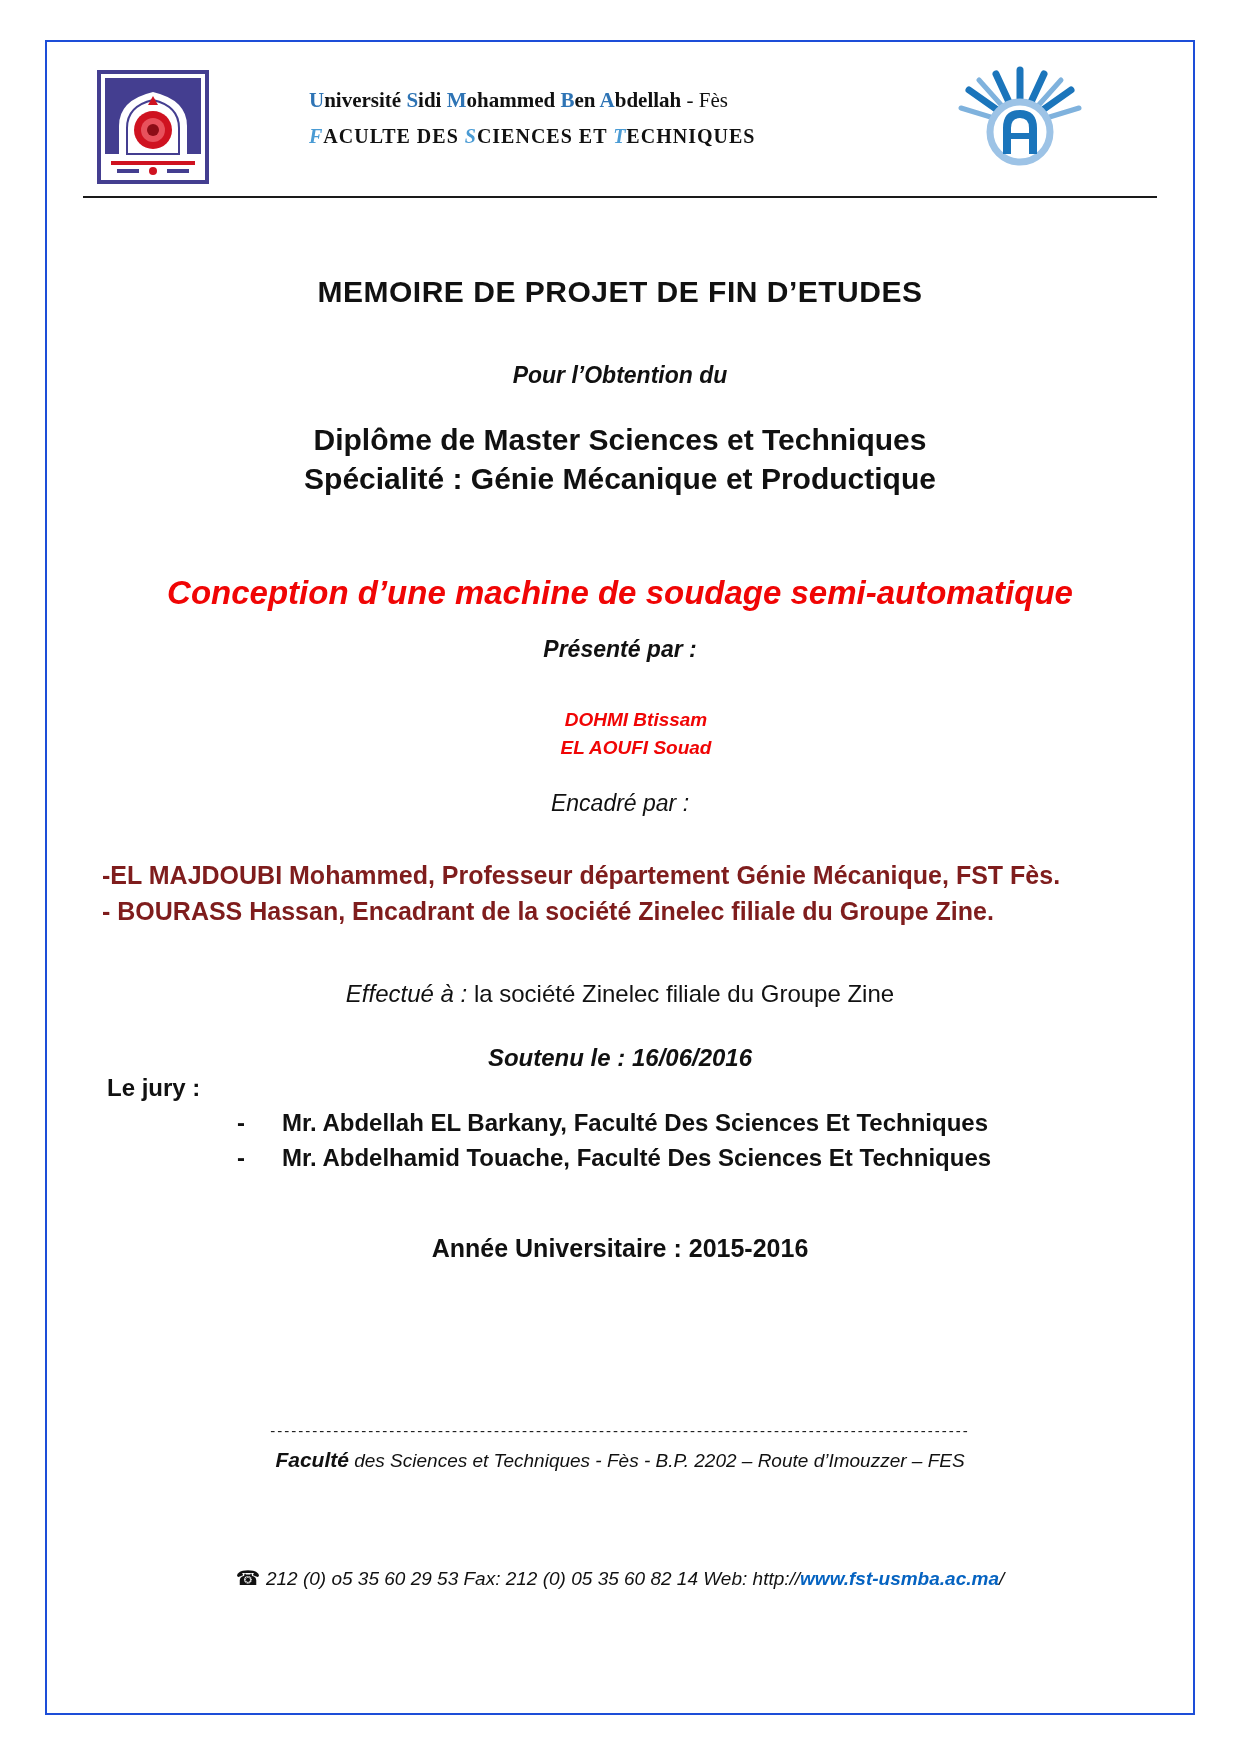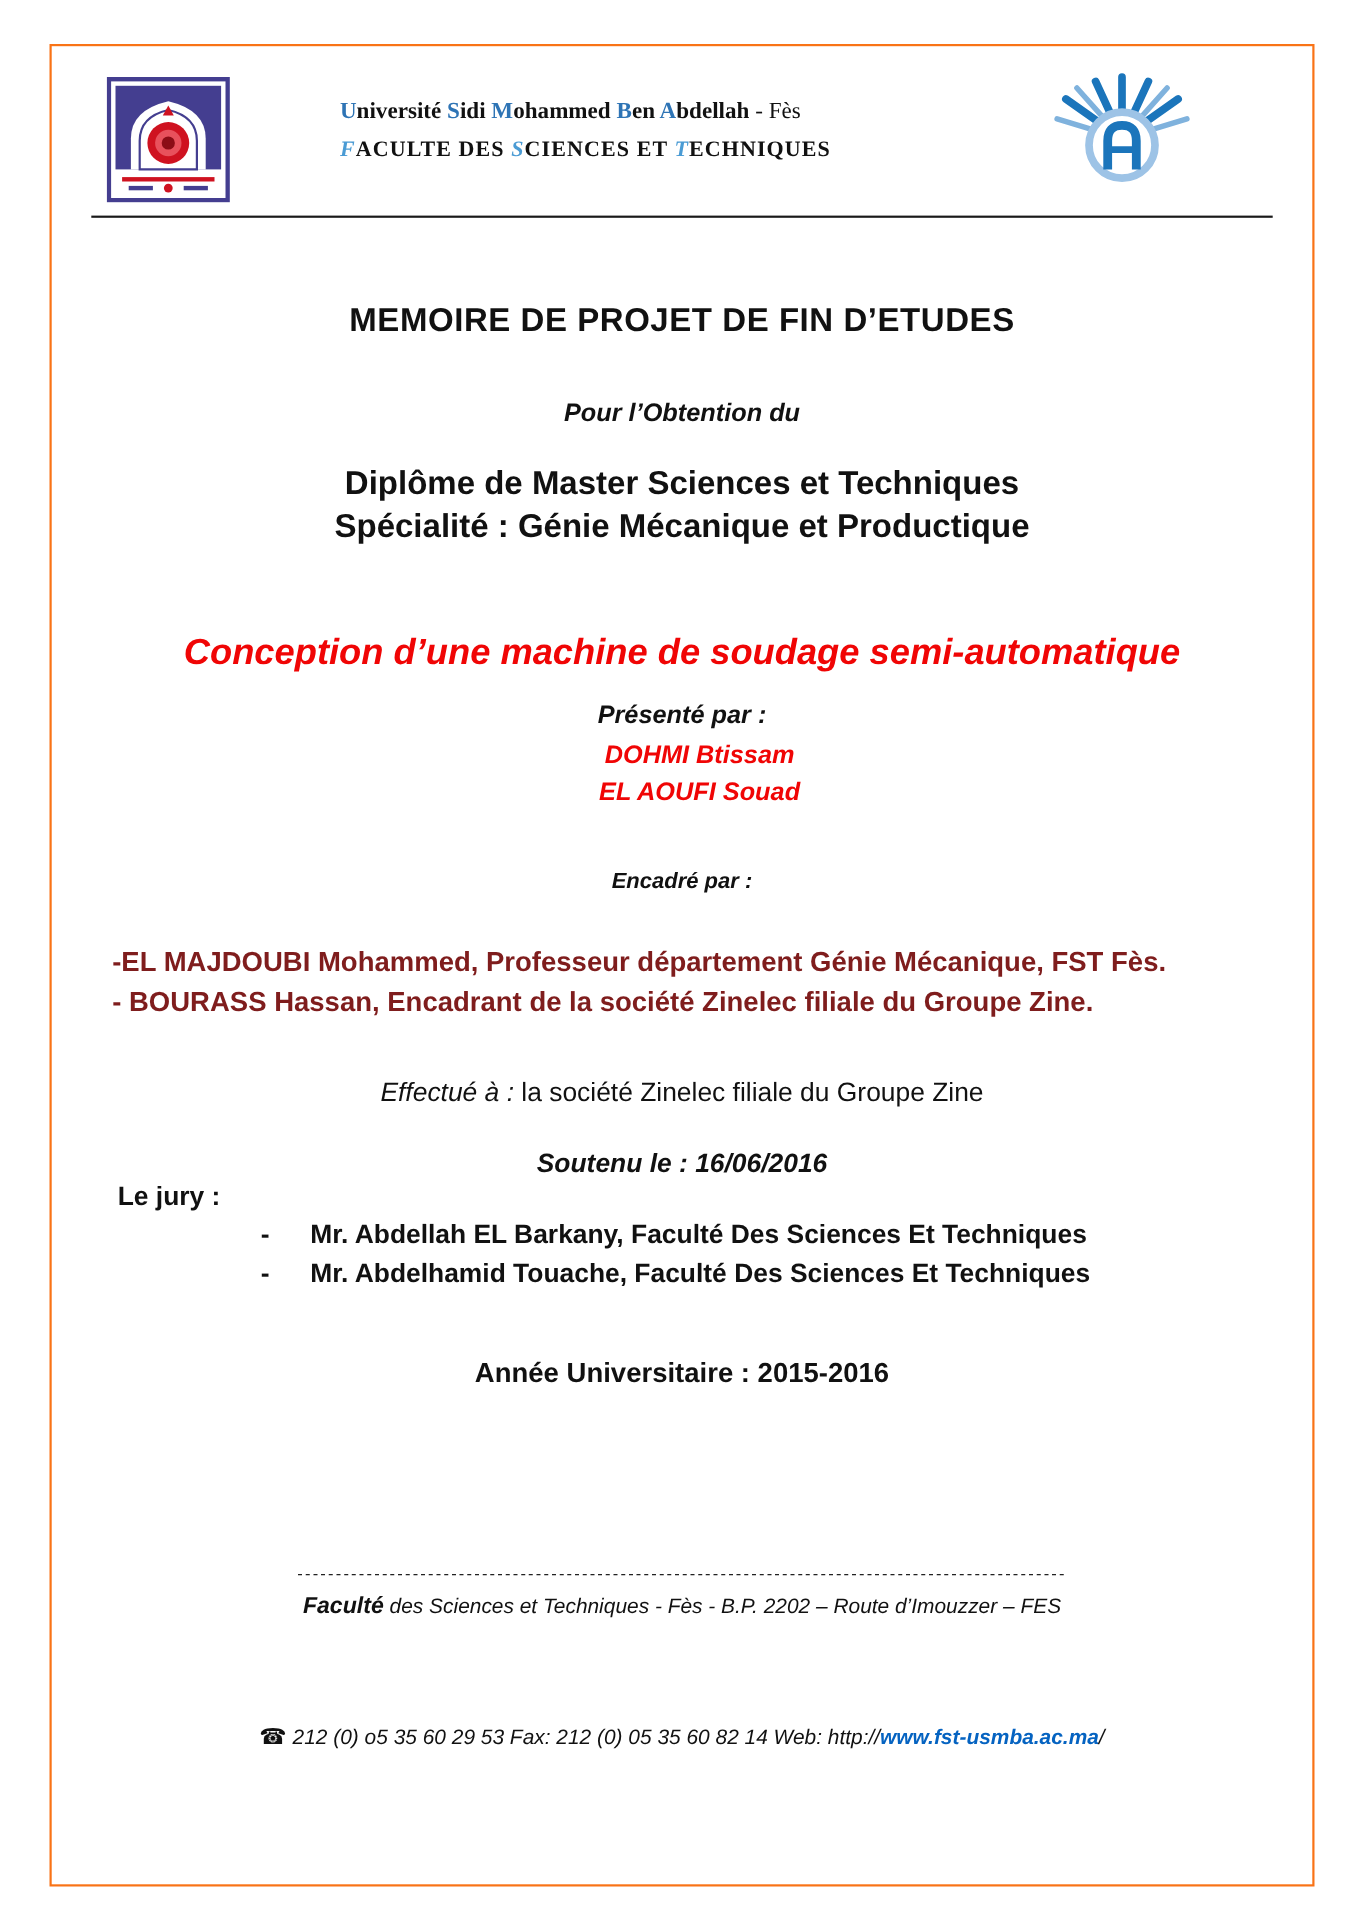--- a/index.html
+++ b/index.html
@@ -13,21 +13,21 @@
     position:relative;
     width:1240px;
     height:1755px;
     background:#ffffff;
     overflow:hidden;
   }
   .frame {
     position:absolute;
     left:45px; top:40px;
     width:1150px; height:1675px;
-    border:2px solid #f97316;
+    border:2px solid #1d4ed8;
     background:#fff;
   }
   
   .logo-left { position:absolute; top:28px; left:50px; width:112px; height:114px; }
   .logo-right { position:absolute; top:24px; left:902px; width:142px; height:108px; }
   .header-text { position:absolute; top:46px; left:262px; text-align:left; }
   .uni-line {
     font-family:"Liberation Serif","DejaVu Serif",serif;
     font-weight:bold; font-size:21px; color:#111; white-space:nowrap;
   }
@@ -40,22 +40,22 @@
   }
   .fac-line .cap { color:#4a9bd4; font-style:italic; }
   .rule { position:absolute; top:154px; left:36px; right:36px; height:2px; background:#1a1a1a; }
   
   .block { position:absolute; left:0; right:0; text-align:center; color:#111; }
   .t-memoire   { top:233px; font-size:30px; font-weight:bold; letter-spacing:0.5px; }
   .t-obtention { top:320px; font-size:23px; font-weight:bold; font-style:italic; }
   .t-diplome   { top:378px; font-size:30px; font-weight:bold; line-height:1.3; }
   .t-project   { top:512px; font-size:33px; font-weight:bold; font-style:italic; color:#f00505;margin-top:20px; }
   .t-presente  { top:594px; font-size:23px; font-weight:bold; font-style:italic; }
-  .t-authors   { top:628px; font-size:23px; font-weight:bold; font-style:italic; color:#f00505; line-height:1.45;padding-left:32px; }
-  .t-encadre   { top:748px; font-size:20px; font-weight:bold; font-style:italic; }
+  .t-authors   { top:664px; font-size:19px; font-weight:bold; font-style:italic; color:#f00505; line-height:1.45;padding-left:32px; }
+  .t-encadre   { top:748px; font-size:23px; font-weight:normal; font-style:italic; }
   .t-supervisors {
     top:816px; left:55px; right:20px; text-align:left;
     font-size:25px; font-weight:bold; color:#7f1d1d; line-height:1.42;
   }
   .t-effectue  { top:938px; font-size:24px; font-weight:normal; }
   .t-effectue .lab { font-style:italic; }
   .t-soutenu   { top:1002px; font-size:24px; font-weight:bold; font-style:italic; }
   .t-jury-label{ top:1032px; left:60px; right:auto; text-align:left; font-size:24px; font-weight:bold; }
   .t-jury      { top:1064px; left:190px; right:20px; text-align:left; font-size:24px; font-weight:bold; line-height:1.45; }
   .jury-row span.dash { display:inline-block; width:45px; }

